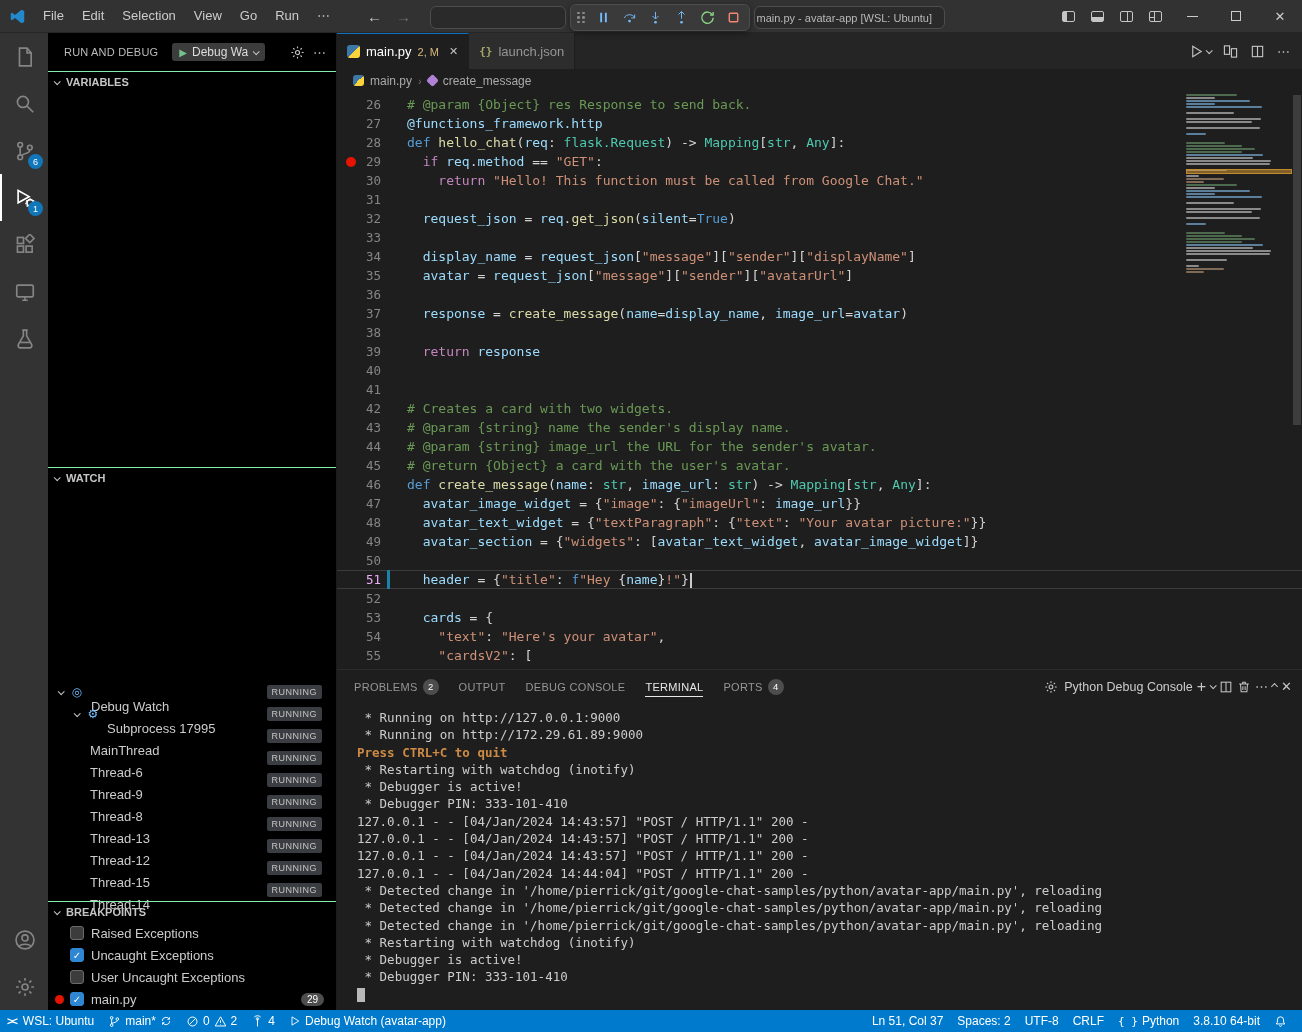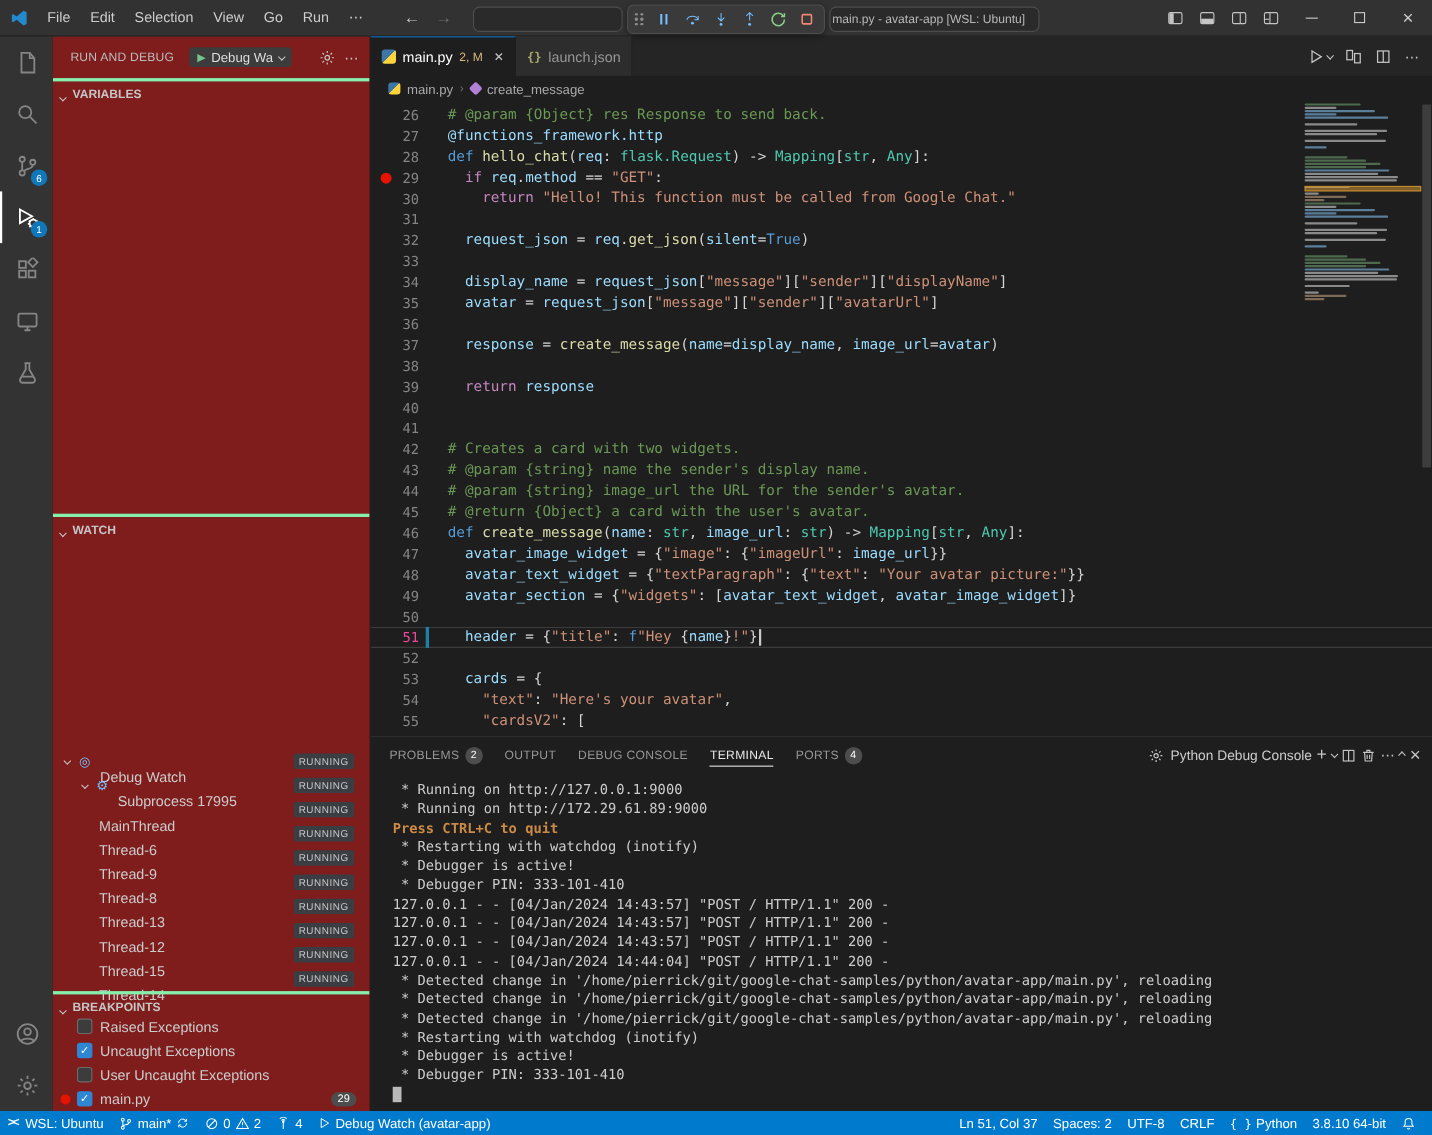--- a/index.html
+++ b/index.html
@@ -40,28 +40,28 @@
 
   
   .activitybar{width:48px;background:#333333;flex:none;display:flex;flex-direction:column;align-items:stretch;}
   .ab-item{height:47px;display:flex;align-items:center;justify-content:center;color:#858585;position:relative;border-left:2px solid transparent;}
   .ab-item.active{color:#ffffff;border-left:2px solid #ffffff;}
   .ab-badge{position:absolute;right:5px;bottom:5px;min-width:15px;height:15px;border-radius:8px;background:#1177bb;color:#fff;
     font-size:9px;display:flex;align-items:center;justify-content:center;padding:0 3px;}
   .ab-spacer{flex:1;}
 
   
-  .sidebar{width:289px;background:#7f1d1d;flex:none;display:flex;flex-direction:column;border-right:1px solid #1b1b1b;overflow:hidden;}
+  .sidebar{width:289px;background:#000000;flex:none;display:flex;flex-direction:column;border-right:1px solid #1b1b1b;overflow:hidden;}
   .sb-toolbar{height:38px;display:flex;align-items:center;padding:0 10px 0 16px;gap:8px;flex:none;}
   .sb-title{font-size:11px;color:#bbbbbb;letter-spacing:.2px;white-space:nowrap;}
   .launch-picker{display:flex;align-items:center;gap:5px;background:#3c3c3c;border-radius:3px;padding:2px 7px;margin-left:6px;}
   .launch-play{color:#75c28c;font-size:10px;}
   .launch-label{font-size:12px;color:#dddddd;white-space:nowrap;}
   .sb-icon{color:#c5c5c5;display:flex;align-items:center;}
-  .sec-head{height:21px;display:flex;align-items:flex-end;gap:7px;padding-left:6px;font-size:11px;font-weight:bold;color:#c5c5c5;flex:none;border-top:3px solid #86efac;}
+  .sec-head{height:21px;display:flex;align-items:center;gap:7px;padding-left:6px;font-size:11px;font-weight:bold;color:#c5c5c5;flex:none;border-top:1px solid #86efac;}
   .sec-body-vars{height:351px;flex:1;}
   .sec-body-watch{height:193px;flex:none;}
   .chev{display:inline-block;width:5px;height:5px;border-right:1.4px solid #c5c5c5;border-bottom:1.4px solid #c5c5c5;flex:none;}
   .chev.down{transform:rotate(45deg) translateY(-1px);}
   .chev.up{transform:rotate(225deg);}
   .tree-row{height:22px;display:flex;align-items:center;gap:6px;font-size:13px;color:#cccccc;}
   .cs-icon{font-size:12px;color:#75beff;width:16px;text-align:center;}
   .cs-label{white-space:nowrap;overflow:hidden;margin-top:28px;}
   .run-badge{margin-left:auto;margin-right:14px;background:#3a3d41;color:#c5c5c5;font-size:9px;letter-spacing:.5px;padding:2px 5px;border-radius:2px;flex:none;}
   .bp-row{height:22px;display:flex;align-items:center;gap:7px;padding-left:22px;position:relative;font-size:13px;}
@@ -84,21 +84,21 @@
   .ea-btn{display:flex;align-items:center;gap:2px;}
   .breadcrumbs{height:23px;display:flex;align-items:center;gap:6px;padding-left:16px;font-size:12px;color:#a9a9a9;flex:none;background:#1e1e1e;}
   .bc-sep{color:#6e6e6e;font-size:11px;}
   .sym-method{width:9px;height:9px;background:#b180d7;transform:rotate(45deg);border-radius:2px;display:inline-block;}
 
   
   .editor{flex:1;position:relative;overflow:hidden;padding-top:3px;font-family:"DejaVu Sans Mono","Liberation Mono",monospace;font-size:13px;}
   .code-line{display:flex;height:19px;line-height:19px;white-space:pre;position:relative;}
   .code-line.current{box-shadow:inset 0 1px 0 #3c3c3c, inset 0 -1px 0 #3c3c3c;}
   .gutter{flex:0 0 44px;text-align:right;color:#858585;position:relative;font-size:12.5px;}
-  .code-line.current .gutter{color:#ec4899;}
+  .code-line.current .gutter{color:#f0abfc;}
   .bp-dot{position:absolute;left:9px;top:5px;width:10px;height:10px;border-radius:50%;background:#e51400;}
   .chg-bar{position:absolute;left:50px;top:0;bottom:0;width:3px;background:#1b81a8;}
   .lcontent{padding-left:26px;}
   .cursor{display:inline-block;width:2px;height:15px;background:#cccccc;vertical-align:middle;margin-left:1px;}
   .tk-c{color:#6A9955}.tk-k{color:#569CD6}.tk-ck{color:#C586C0}.tk-fn{color:#DCDCAA}
   .tk-v{color:#9CDCFE}.tk-ty{color:#4EC9B0}.tk-s{color:#CE9178}.tk-p{color:#D4D4D4}
   .minimap{position:absolute;top:0;right:10px;width:106px;height:100%;padding-top:2px;}
   .mm-line{height:2px;margin-bottom:1px;border-radius:1px;}
   .mm-highlight{position:absolute;left:0;right:0;height:5px;background:rgba(210,150,50,.55);border:1px solid #c08a30;}
   .v-scrollbar{position:absolute;top:0;right:0;width:10px;height:100%;}

